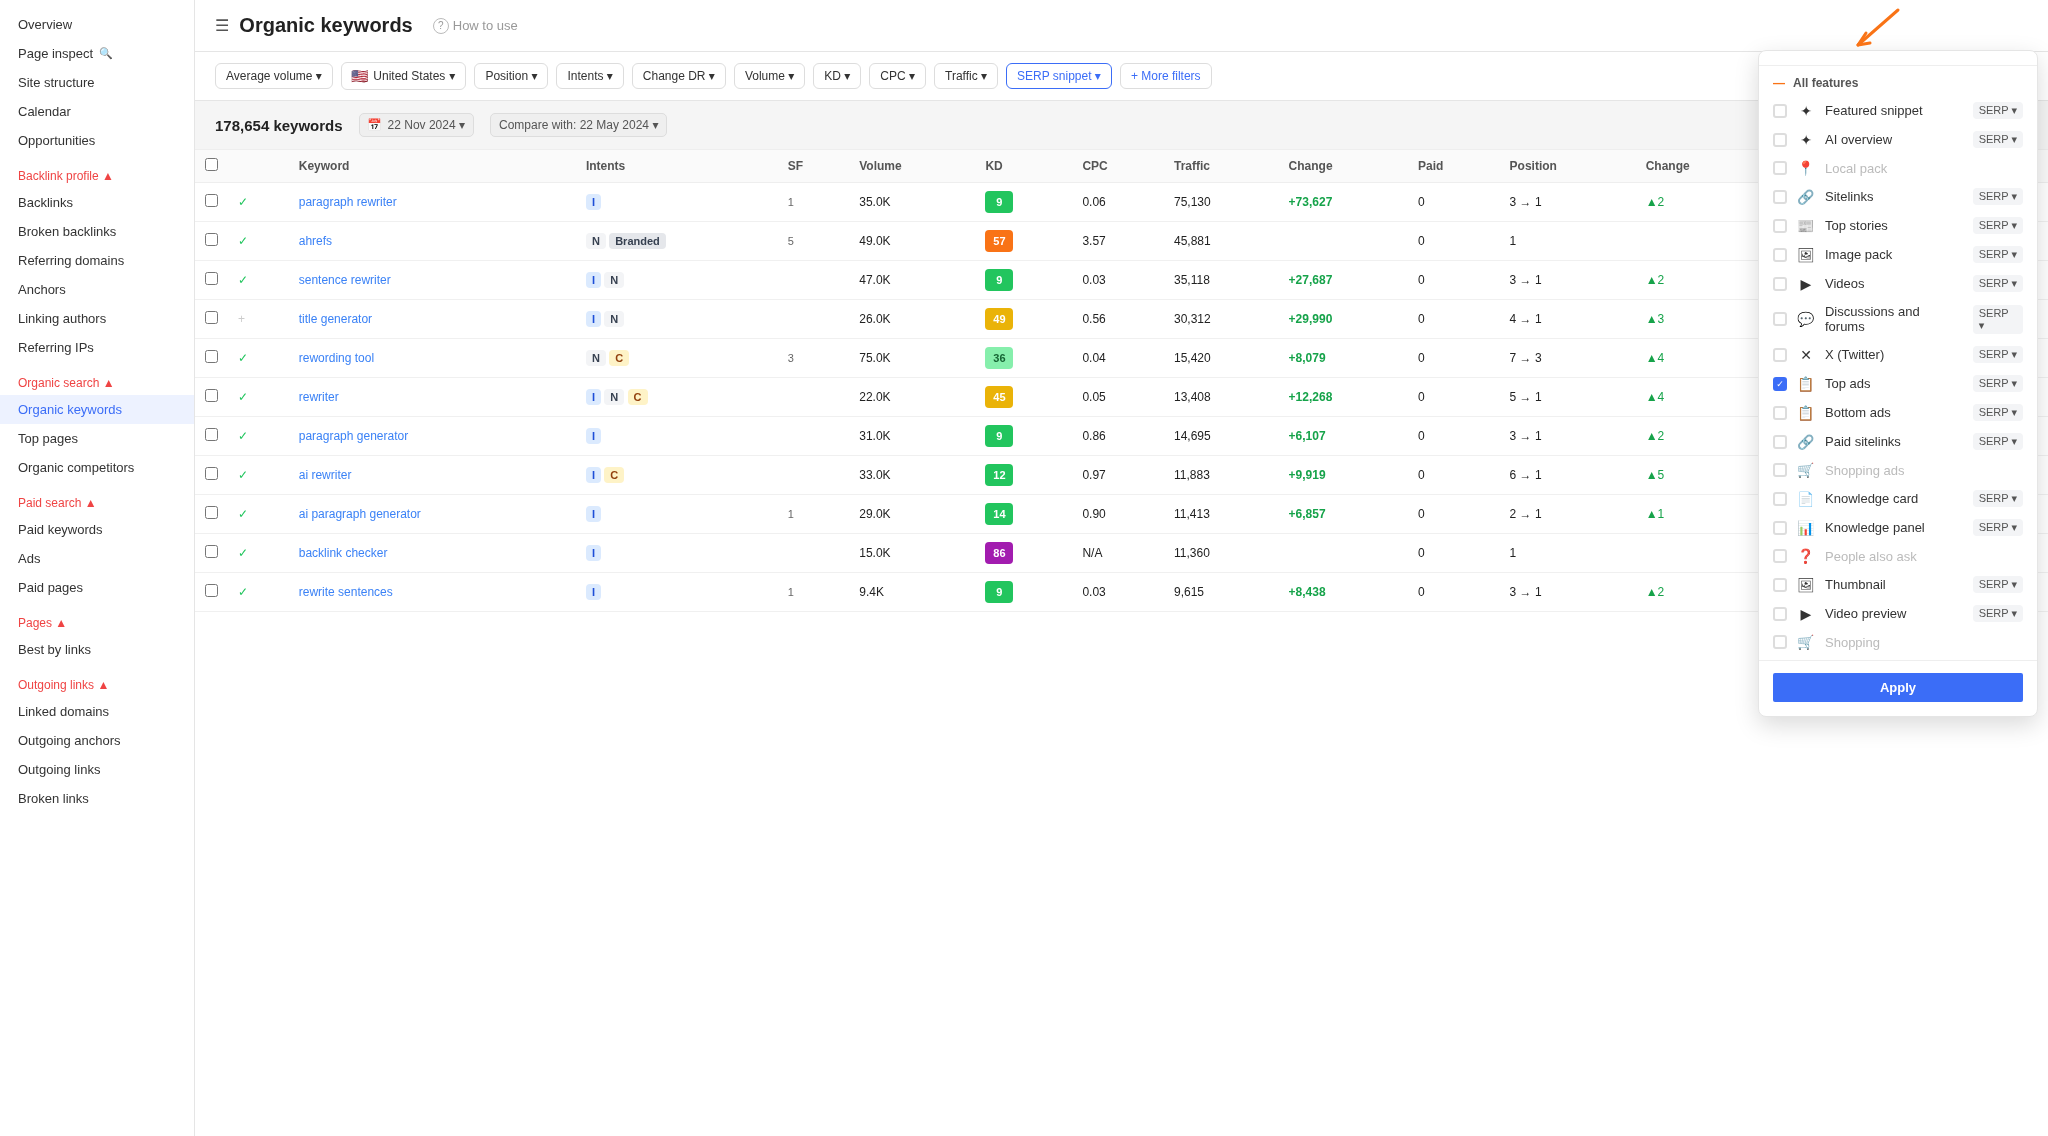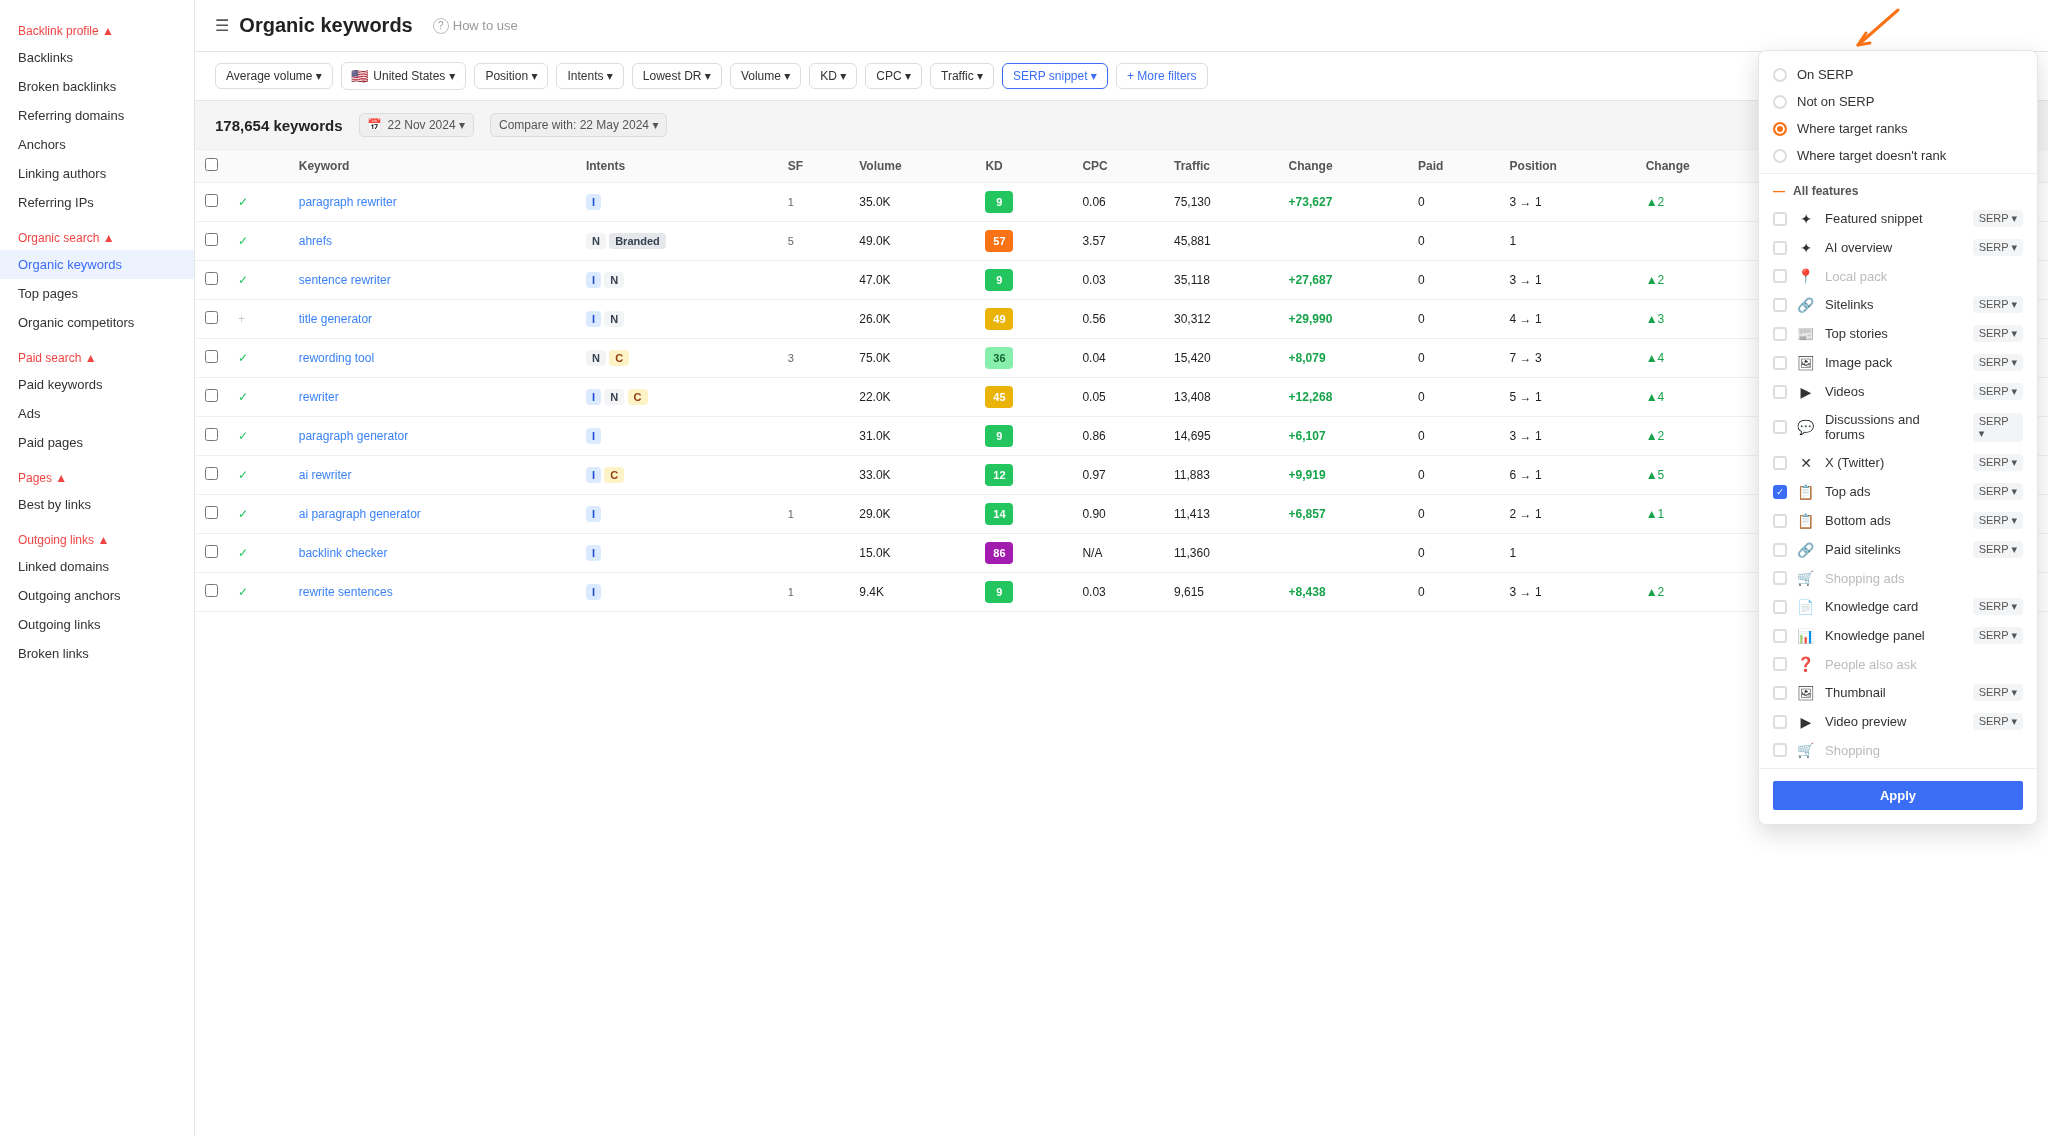--- a/index.html
+++ b/index.html
@@ -70,20 +70,38 @@
     
     .arrow-annotation { position: fixed; top: 5px; right: 140px; pointer-events: none; z-index: 300; }
     .arrow-annotation svg { width: 80px; height: 60px; }
 
     .hamburger-icon { font-size: 16px; cursor: pointer; color: #555; }
   </style>
 </head>
 <body>
 
 <nav id="sidebar">
+  <div id="sidebar-top-items">
+    <div class="sidebar-item">
+      <span>Overview</span>
+    </div>
+    <div class="sidebar-item">
+      <span>Page inspect</span>
+      <span style="color:#999;font-size:11px;">🔍</span>
+    </div>
+    <div class="sidebar-item">
+      <span>Site structure</span>
+    </div>
+    <div class="sidebar-item">
+      <span>Calendar</span>
+    </div>
+    <div class="sidebar-item">
+      <span>Opportunities</span>
+    </div>
+  </div>
 
   <div class="sidebar-section">Backlink profile ▲</div>
   <div class="sidebar-item">
       <span>Backlinks</span>
     </div>
   <div class="sidebar-item">
       <span>Broken backlinks</span>
     </div>
   <div class="sidebar-item">
       <span>Referring domains</span>
@@ -154,21 +172,21 @@
 
   <div id="filterbar">
     <button class="filter-btn">Average volume ▾</button>
     <button class="filter-btn">
       <span class="flag">🇺🇸</span>
       <span>United States</span>
       <span>▾</span>
     </button>
     <button class="filter-btn">Position ▾</button>
     <button class="filter-btn">Intents ▾</button>
-    <button class="filter-btn">Lowest DR ▾</button>
+    <button class="filter-btn">Change DR ▾</button>
     <button class="filter-btn">Volume ▾</button>
     <button class="filter-btn">KD ▾</button>
     <button class="filter-btn">CPC ▾</button>
     <button class="filter-btn">Traffic ▾</button>
     <button class="filter-btn active" id="serp-btn">SERP snippet ▾</button>
     <button class="more-filters">+ More filters</button>
   </div>
 
   <div id="stats-bar">
     <span class="keyword-count">178,654 keywords</span>
@@ -386,38 +404,20 @@
             <td><span class="arrow-up">▲2</span></td>
             <td><a href="#" class="url-link">https://ahrets.com/writing-tool s/sentence-rewriter ▾</a></td>
           </tr>
         </tbody>
     </table>
   </div>
 </div>
 
 <div id="serp-dropdown">
   
-  <div id="serp-radio-options">
-      <div class="dropdown-item">
-        <div class="radio"></div>
-        <span>On SERP</span>
-      </div>
-      <div class="dropdown-item">
-        <div class="radio"></div>
-        <span>Not on SERP</span>
-      </div>
-      <div class="dropdown-item">
-        <div class="radio checked"></div>
-        <span>Where target ranks</span>
-      </div>
-      <div class="dropdown-item">
-        <div class="radio"></div>
-        <span>Where target doesn't rank</span>
-      </div>
-    </div>
   <hr class="dropdown-divider">
   
   <div class="dropdown-section-label">
     <span style="color:#f97316;font-weight:bold;">—</span>
     <span>All features</span>
   </div>
   <div id="serp-features-list">
       <div class="dropdown-item">
         <div class="check"></div>
         <span class="icon-sm">✦</span>

